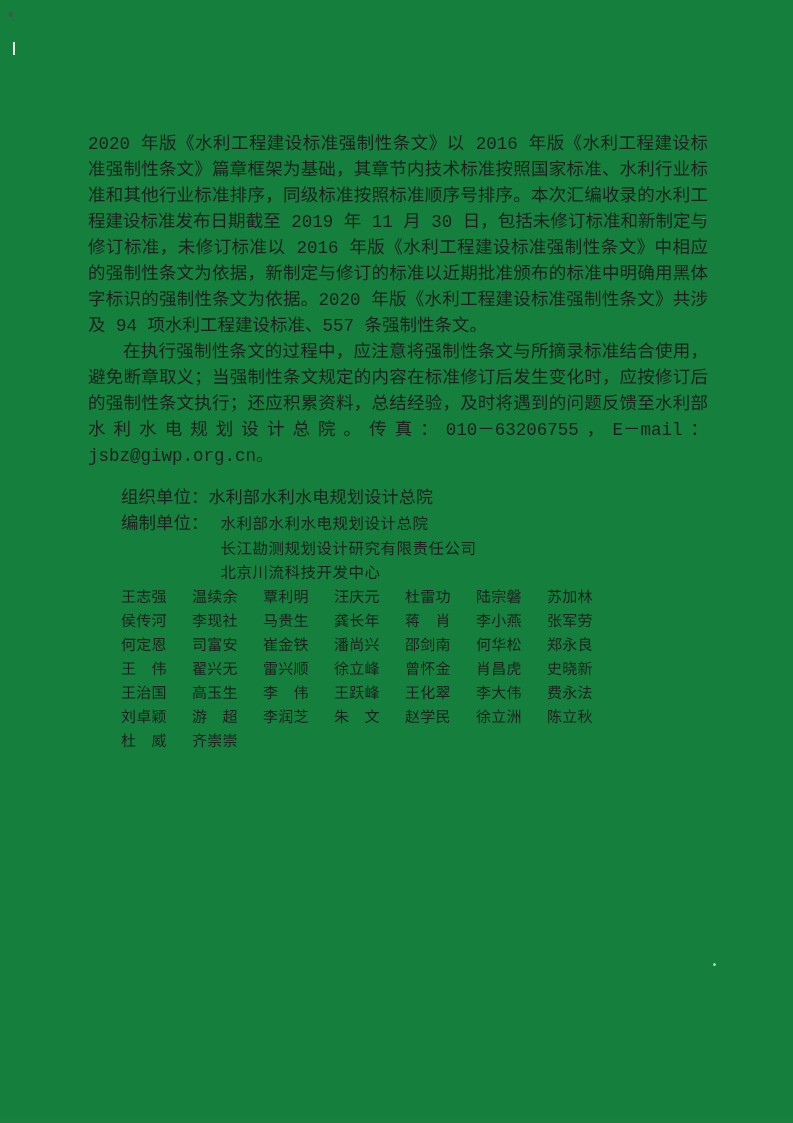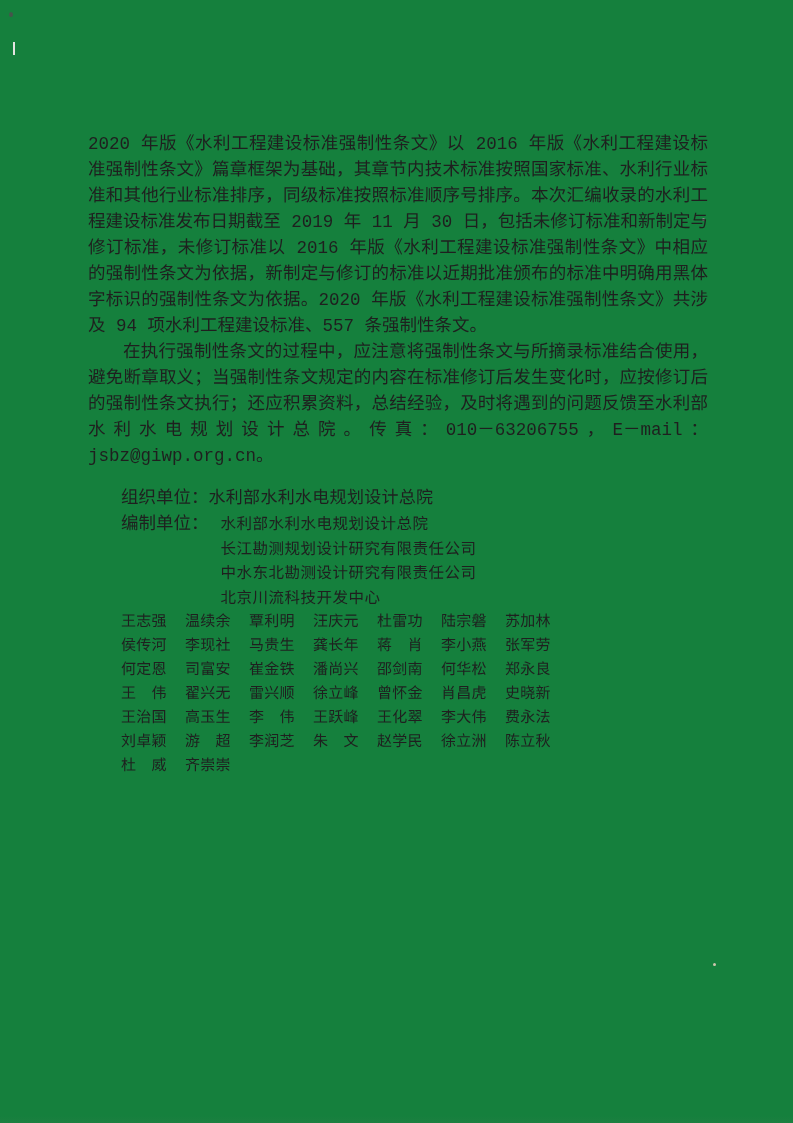--- a/index.html
+++ b/index.html
@@ -68,21 +68,21 @@
   }
   .members-label {
     margin-top: 9px;
     margin-left: 33px;
     font-size: 17.5px;
     line-height: 25px;
   }
   .members-grid {
     display: grid;
     grid-template-columns: repeat(7, 49px);
-    column-gap: 15px;
+    column-gap: 22px;
     margin-left: 33px;
     font-size: 15px;
     line-height: 24px;
     letter-spacing: 0.2px;
     white-space: nowrap;
   }
   .member { display: block; }
 
   
   .speck { position: absolute; border-radius: 50%; pointer-events: none; }
@@ -108,21 +108,20 @@
     <div class="unit-row org-row">
       <span class="unit-label">组织单位：</span>
       <span class="org-value">水利部水利水电规划设计总院</span>
     </div>
 
     <div class="unit-row comp-row">
       <span class="unit-label">编制单位：</span>
       <div class="unit-list">
         <div class="unit-item">水利部水利水电规划设计总院</div>
         <div class="unit-item">长江勘测规划设计研究有限责任公司</div>
-        <div class="unit-item">中水东北勘测设计研究有限责任公司</div>
         <div class="unit-item">北京川流科技开发中心</div>
       </div>
     </div>
 
 
     <div class="members-grid">
       <span class="member">王志强</span>
       <span class="member">温续余</span>
       <span class="member">覃利明</span>
       <span class="member">汪庆元</span>

